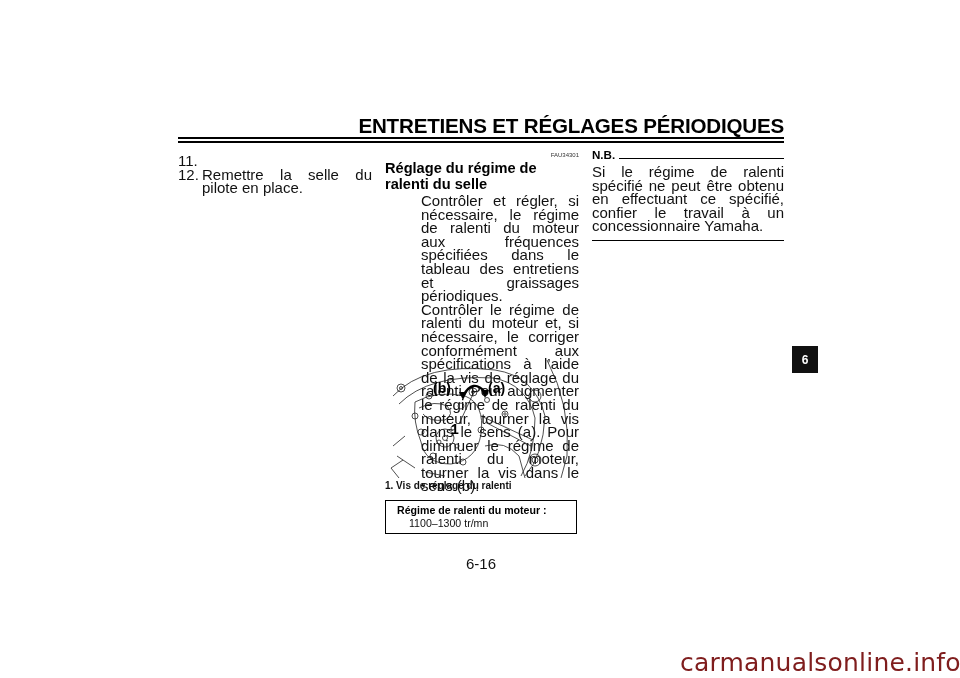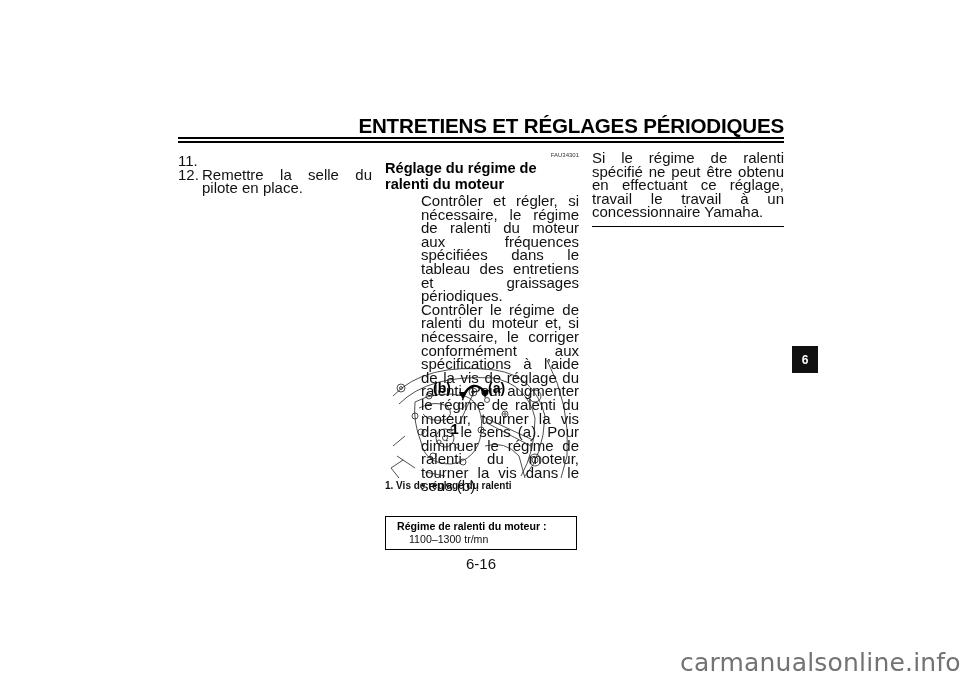--- a/index.html
+++ b/index.html
@@ -23,58 +23,58 @@
   .step-text { flex:1; text-align:justify; }
 
   .col2 { left:385px; top:152px; width:194px; }
   .code { font-size:6px; color:#333; text-align:right; line-height:7px; }
   .section-title { font-weight:bold; font-size:14.6px; line-height:16px; color:#000; margin-top:1px; margin-bottom:2px; }
   .para { text-align:justify;margin-left:36px; }
 
   .figure { left:385px; top:356px; width:194px; height:122px; }
   .fig-caption { left:385px; top:480px; font-size:10px; color:#111;font-weight:bold; }
 
-  .spec-box { left:385px; top:500px; width:192px; height:34px; border:1px solid #000; box-sizing:border-box;margin-top:16px; }
+  .spec-box { left:385px; top:500px; width:192px; height:34px; border:1px solid #000; box-sizing:border-box; }
   .spec-title { position:absolute; left:11px; top:3px; font-weight:bold; font-size:10.6px; color:#000; }
   .spec-val { position:absolute; left:23px; top:16px; font-size:10.6px; color:#111; }
 
   .page-num { left:466px; top:555px; font-size:15px; color:#111; }
 
   .col3 { left:592px; top:148px; width:192px; }
   .nb-row { display:flex; align-items:flex-end; }
   .nb-label { font-weight:bold; font-size:11.6px; color:#000; line-height:14px; }
   .nb-line { flex:1; border-bottom:1px solid #000; margin-left:4px; margin-bottom:3px; }
   .nb-text { margin-top:3px; text-align:justify; }
   .nb-end { margin-top:7px; border-bottom:1px solid #000; }
 
   .chapter-tab { left:792px; top:346px; width:26px; height:27px; background:#111; color:#fff;
     font-weight:bold; font-size:12px; display:flex; align-items:center; justify-content:center; }
 
-  .watermark { left:680px; top:648px; font-size:25px; color:#737373; letter-spacing:0.2px; font-family:"DejaVu Sans", sans-serif; }
+  .watermark { left:680px; top:648px; font-size:25px; color:#7f1d1d; letter-spacing:0.2px; font-family:"DejaVu Sans", sans-serif; }
 </style>
 </head>
 <body>
 
 <div class="abs header-title">ENTRETIENS ET RÉGLAGES PÉRIODIQUES</div>
 <div class="abs rule-top"></div>
 <div class="abs rule-bot"></div>
 
 <div class="abs col1 body-text">
   <div class="step">
     <span class="step-num">11.</span>
   </div>
   <div class="step">
     <span class="step-num">12.</span>
     <span class="step-text">Remettre la selle du pilote en place.</span>
   </div>
 </div>
 
 <div class="abs col2">
   <div class="code">FAU34301</div>
-  <div class="section-title">Réglage du régime de ralenti du moteur</div>
+  <div class="section-title">Réglage du régime de ralenti du selle</div>
   <div class="body-text para">Contrôler et régler, si nécessaire, le régime de ralenti du moteur aux fréquences spécifiées dans le tableau des entretiens et graissages périodiques.</div>
   <div class="body-text para">Contrôler le régime de ralenti du moteur et, si nécessaire, le corriger conformément aux spécifications à l’aide de la vis de réglage du ralenti. Pour augmenter le régime de ralenti du moteur, tourner la vis dans le sens (a). Pour diminuer le régime de ralenti du moteur, tourner la vis dans le sens (b).</div>
 </div>
 
 <div class="abs figure">
   <svg width="194" height="122" viewBox="0 0 194 122">
     <g fill="none" stroke="#222" stroke-width="0.8">
 
       <path d="M8 40 Q40 6 110 14 Q150 20 160 60 Q158 100 140 120"></path>
       <path d="M14 48 Q44 18 108 22 Q142 28 150 62 Q150 96 136 120"></path>
@@ -129,19 +129,23 @@
 <div class="abs fig-caption">1.  Vis de réglage du ralenti</div>
 
 <div class="abs spec-box">
   <span class="spec-title">Régime de ralenti du moteur :</span>
   <span class="spec-val">1100–1300 tr/mn</span>
 </div>
 
 <div class="abs page-num">6-16</div>
 
 <div class="abs col3">
-  <div class="body-text nb-text">Si le régime de ralenti spécifié ne peut être obtenu en effectuant ce réglage, travail le travail à un concessionnaire Yamaha.</div>
+  <div class="nb-row">
+    <span class="nb-label">N.B.</span>
+    <span class="nb-line"></span>
+  </div>
+  <div class="body-text nb-text">Si le régime de ralenti spécifié ne peut être obtenu en effectuant ce spécifié, confier le travail à un concessionnaire Yamaha.</div>
   <div class="nb-end"></div>
 </div>
 
 <div class="abs chapter-tab">6</div>
 
 <div class="abs watermark">carmanualsonline.info</div>
 
 </body></html>

